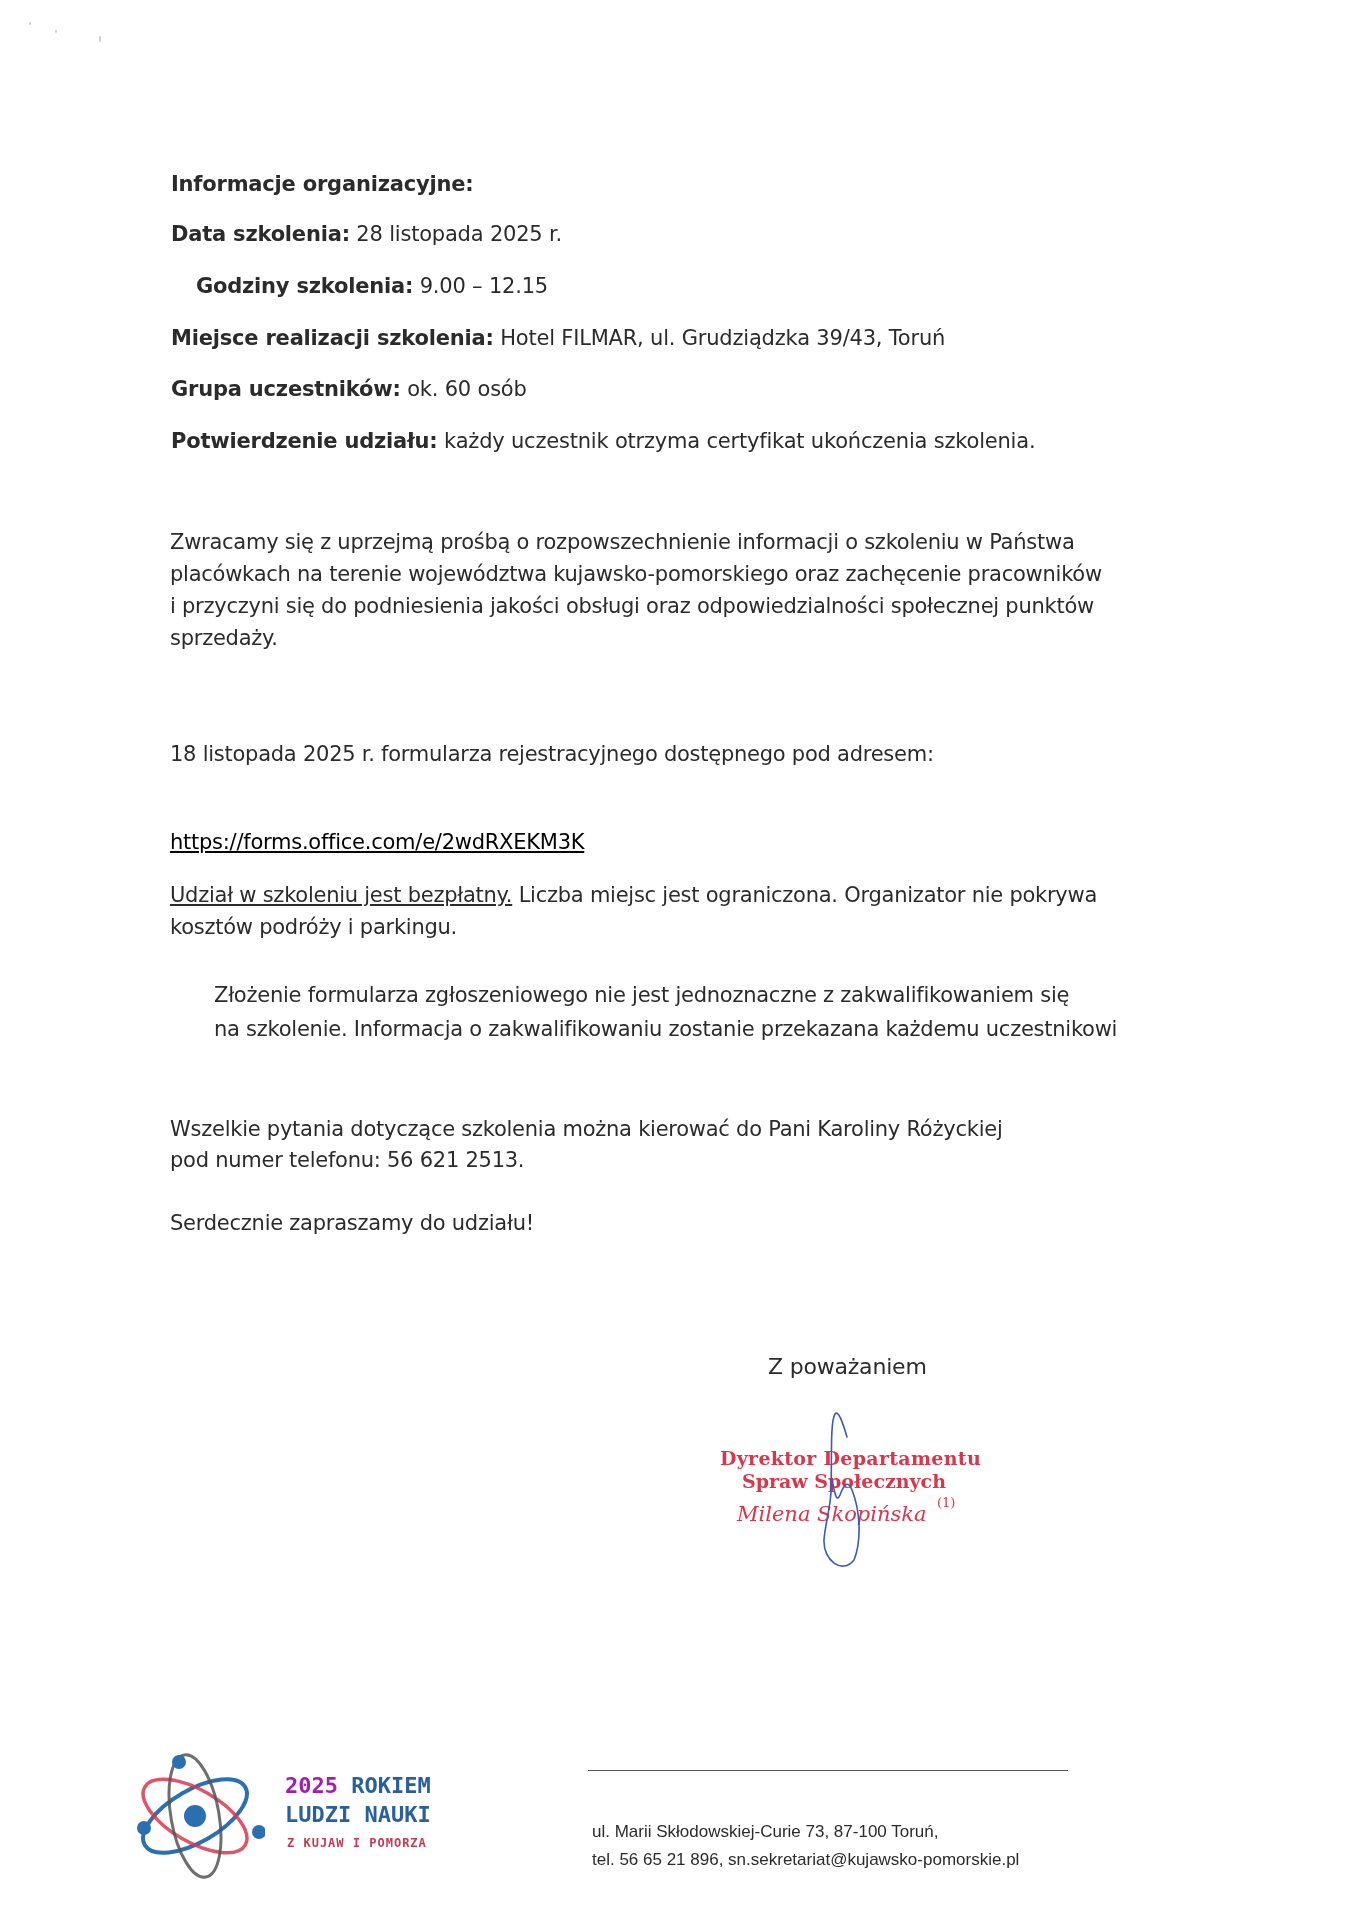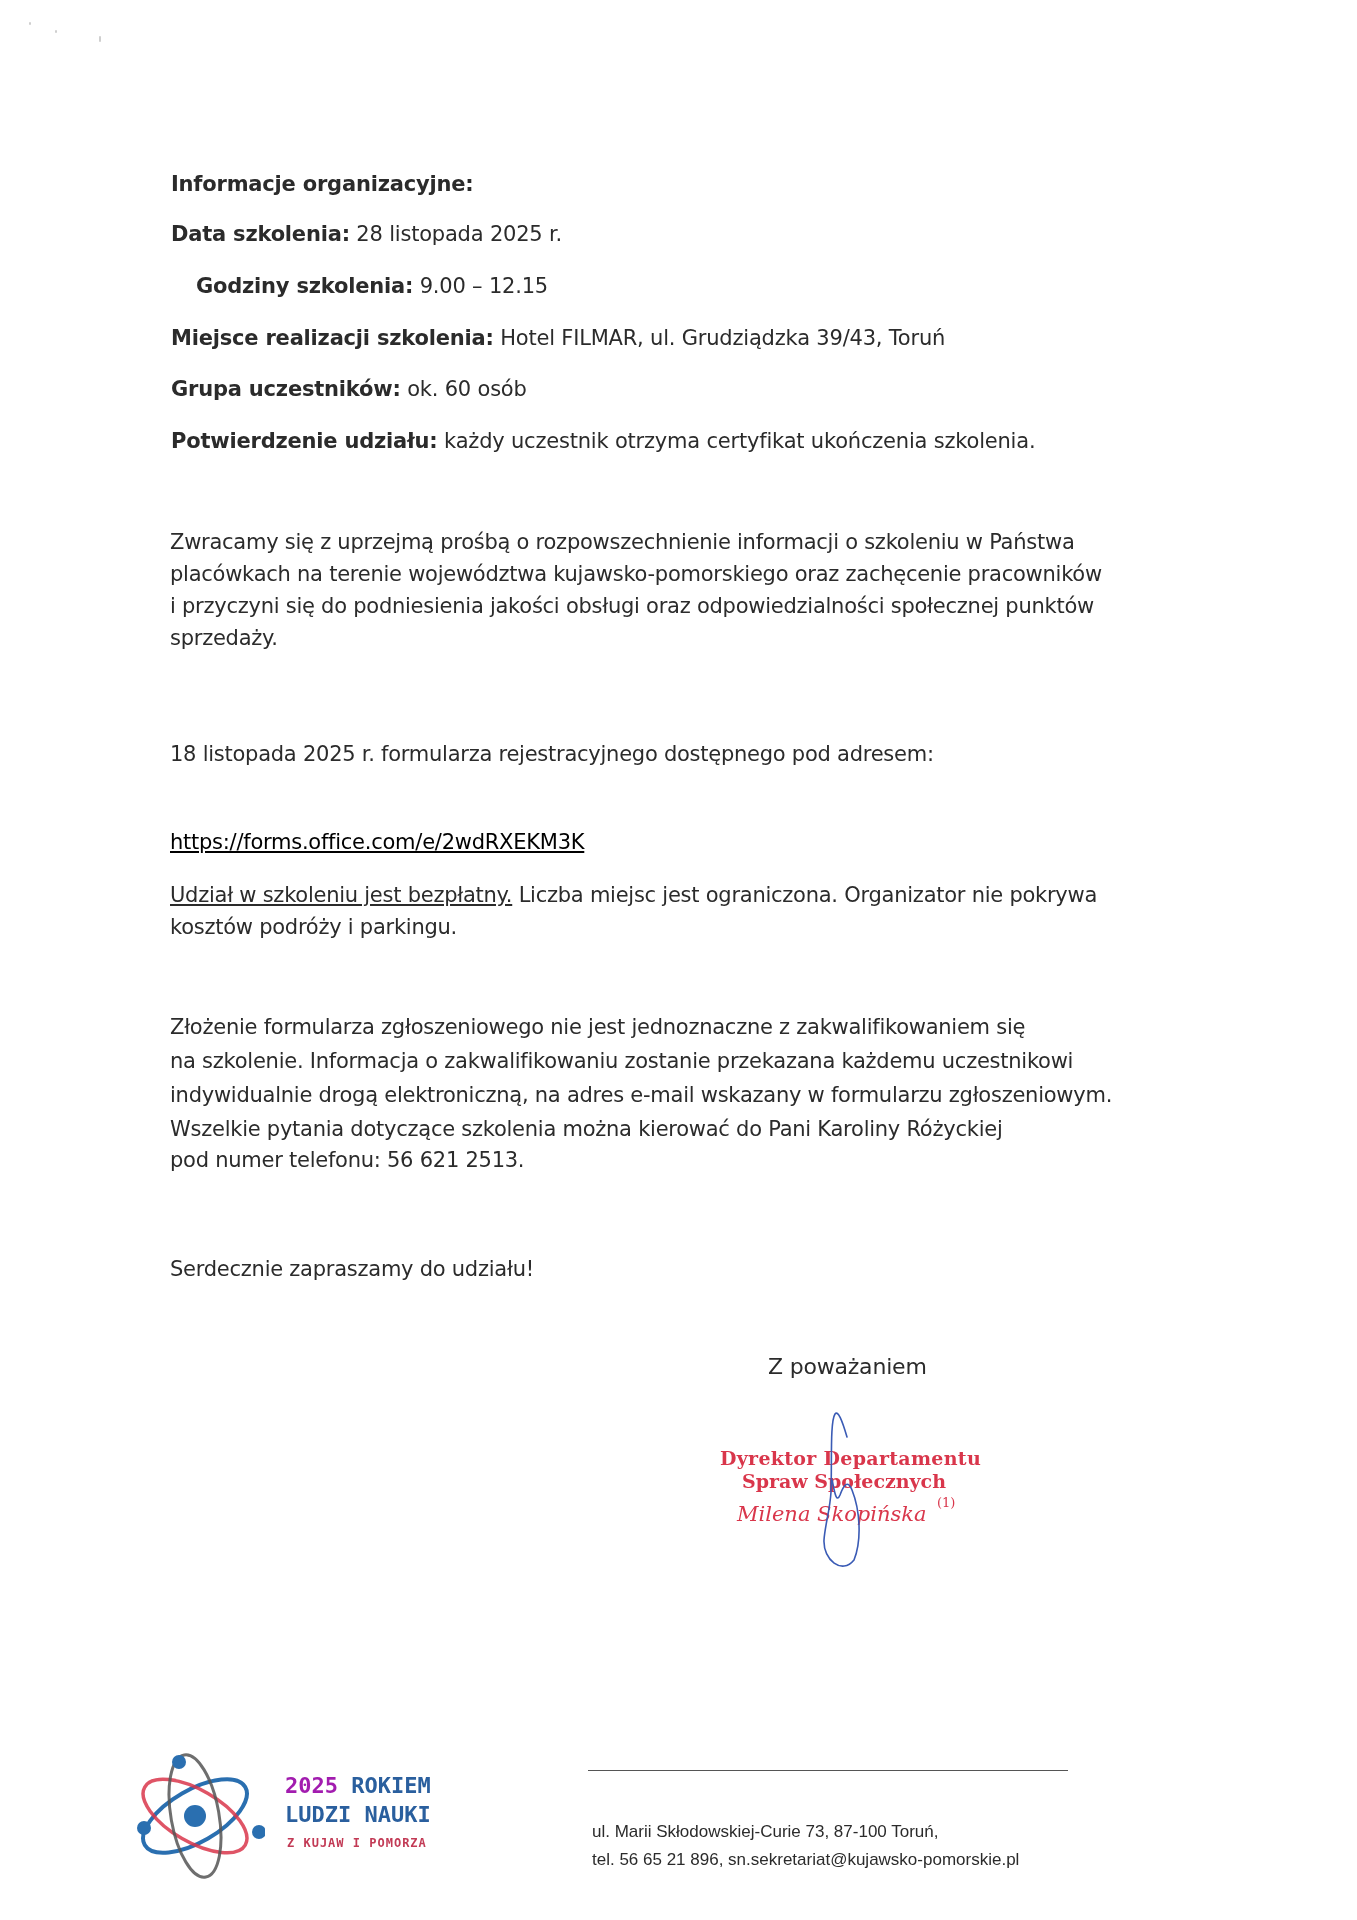--- a/index.html
+++ b/index.html
@@ -58,32 +58,31 @@
 <div class="abs para" style="top:738px;">
   <div>18 listopada 2025 r. formularza rejestracyjnego dostępnego pod adresem:</div>
 </div>
 <a class="abs para link" style="top:826px;">https://forms.office.com/e/2wdRXEKM3K</a>
 
 <div class="abs para" style="top:879px;">
   <div><span class="ul">Udział w szkoleniu jest bezpłatny.</span><span> Liczba miejsc jest ograniczona. Organizator nie pokrywa</span></div>
   <div>kosztów podróży i parkingu.</div>
 </div>
 
-<div class="abs para" style="top:1010px;line-height:34px;">
+<div class="abs para" style="top:978px;line-height:34px;margin-left:44px;">
   <div>Złożenie formularza zgłoszeniowego nie jest jednoznaczne z zakwalifikowaniem się</div>
   <div>na szkolenie. Informacja o zakwalifikowaniu zostanie przekazana każdemu uczestnikowi</div>
-  <div>indywidualnie drogą elektroniczną, na adres e-mail wskazany w formularzu zgłoszeniowym.</div>
 </div>
 
 <div class="abs para" style="top:1114px;line-height:31px;">
   <div>Wszelkie pytania dotyczące szkolenia można kierować do Pani Karoliny Różyckiej</div>
   <div>pod numer telefonu: 56 621 2513.</div>
 </div>
 
-<div class="abs para" style="top:1253px;">Serdecznie zapraszamy do udziału!</div>
+<div class="abs para" style="top:1207px;">Serdecznie zapraszamy do udziału!</div>
 
 <div class="abs line" style="left:768px;top:1354px;font-size:22px;">Z poważaniem</div>
 
 <div>
   <div class="stamp" style="left:720px;top:1447px;font-size:19px;font-weight:bold;letter-spacing:0.3px;">Dyrektor Departamentu</div>
   <div class="stamp" style="left:742px;top:1470px;font-size:19px;font-weight:bold;">Spraw Społecznych</div>
   <div class="stamp" style="left:737px;top:1502px;font-size:21px;font-style:italic;">Milena Skopińska</div>
   <div class="stamp" style="left:937px;top:1495px;font-size:13px;">(1)</div>
 </div>
 

